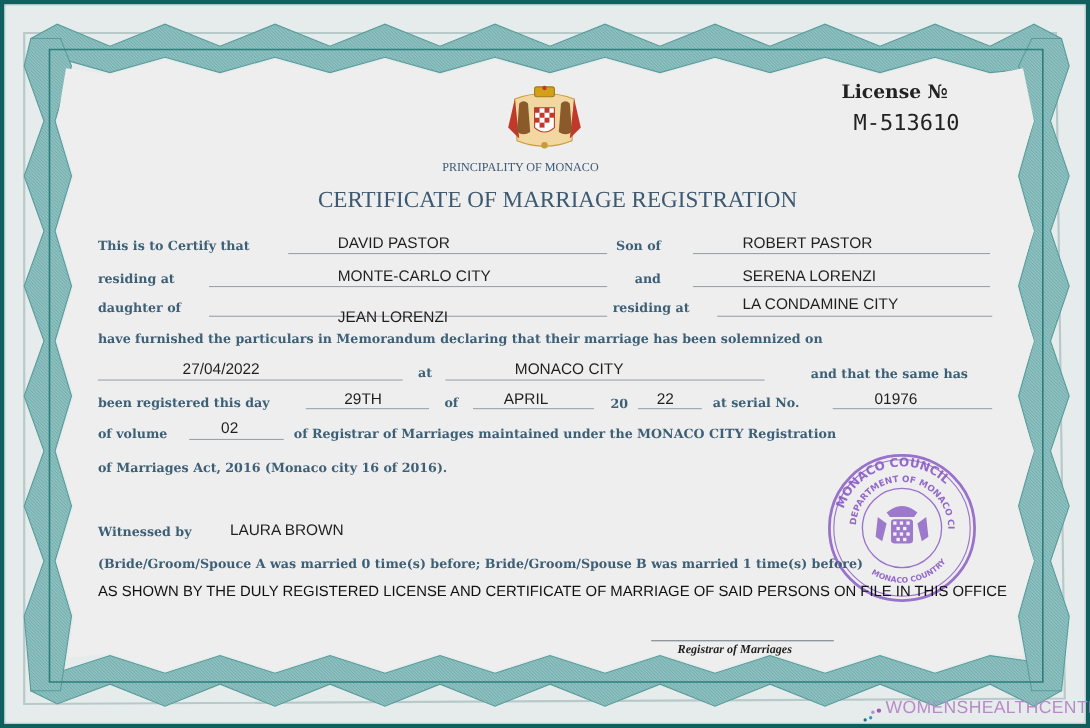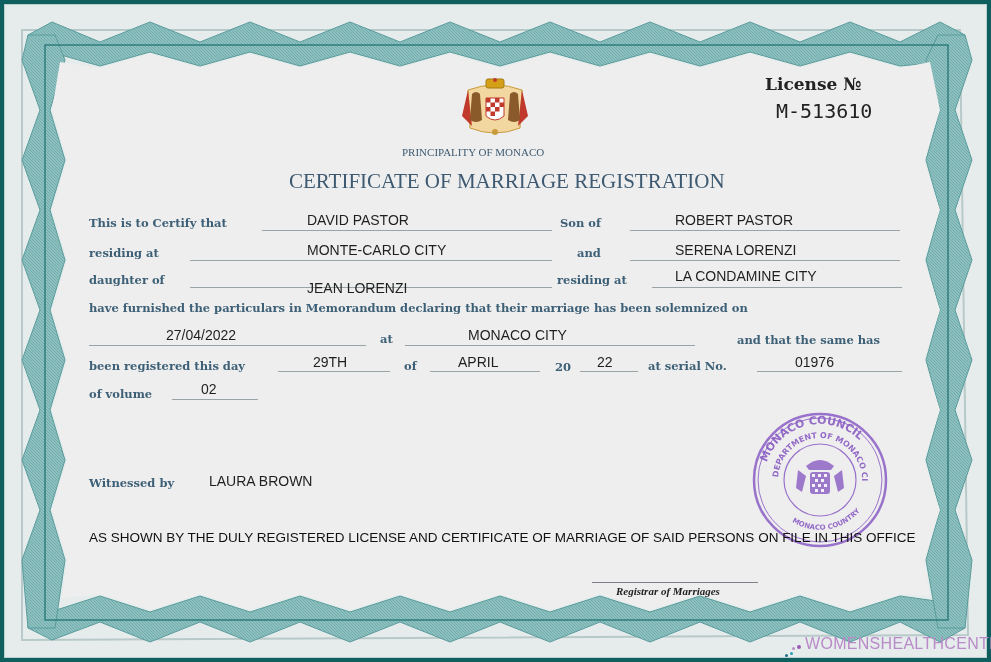--- a/index.html
+++ b/index.html
@@ -134,21 +134,23 @@
   <div class="txt serif-b" style="left:555px; top:360px;">20</div>
   <div class="line" style="left:580px; top:371px; width:58px;"></div>
   <div class="txt fill" style="left:597px; top:354px;">22</div>
   <div class="txt serif-b" style="left:648px; top:359px;">at serial No.</div>
   <div class="line" style="left:757px; top:371px; width:145px;"></div>
   <div class="txt fill" style="left:795px; top:354px;">01976</div>
 
   <div class="txt serif-b" style="left:89px; top:387px;">of volume</div>
   <div class="line" style="left:172px; top:399px; width:86px;"></div>
   <div class="txt fill" style="left:201px; top:381px;">02</div>
-
+  <div class="txt serif-b" style="left:267px; top:387px;">of Registrar of Marriages maintained under the MONACO CITY Registration</div>
+
+  <div class="txt serif-b" style="left:89px; top:418px;">of Marriages Act, 2016 (Monaco city 16 of 2016).</div>
 
   <svg style="position:absolute; left:750px; top:410px;" width="140" height="140" viewBox="0 0 140 140">
     <defs>
       <path id="sealOuter" d="M70 70 m-56 0 a56 56 0 1 1 112 0"></path>
       <path id="sealInner" d="M70 70 m-42 0 a42 42 0 1 1 84 0"></path>
       <path id="sealBottom" d="M20 82 a52 52 0 0 0 100 0"></path>
     </defs>
     <circle cx="70" cy="70" r="66" fill="none" stroke="#8a5cc4" stroke-width="2.5" opacity="0.85"></circle>
     <circle cx="70" cy="70" r="62" fill="none" stroke="#8a5cc4" stroke-width="1" opacity="0.85"></circle>
     <circle cx="70" cy="70" r="36" fill="none" stroke="#8a5cc4" stroke-width="1.2" opacity="0.85"></circle>
@@ -177,20 +179,21 @@
         <rect x="68" y="74" width="3" height="3"></rect>
         <rect x="74" y="74" width="3" height="3"></rect>
       <rect x="65" y="79" width="3" height="3"></rect>
         <rect x="71" y="79" width="3" height="3"></rect>
     </g>
   </svg>
 
   <div class="txt serif-b" style="left:89px; top:476px;">Witnessed by</div>
   <div class="txt fill" style="left:209px; top:473px;">LAURA BROWN</div>
 
+  <div class="txt serif-b" style="left:89px; top:505px;">(Bride/Groom/Spouce A was married 0 time(s) before; Bride/Groom/Spouse B was married 1 time(s) before)</div>
   <div class="txt caps" style="left:89px; top:530px;">AS SHOWN BY THE DULY REGISTERED LICENSE AND CERTIFICATE OF MARRIAGE OF SAID PERSONS ON FILE IN THIS OFFICE</div>
 
   <div class="line" style="left:592px; top:582px; width:166px; background:#7b8187;"></div>
   <div class="txt sig-label" style="left:616px; top:585px;">Registrar of Marriages</div>
 
   <div class="txt" style="left:785px; top:635px;">
     <span style="display:inline-block; width:16px; position:relative; top:-1px;">
       <span style="position:absolute; left:0; top:6px; width:3px; height:3px; border-radius:50%; background:#1d6e86;"></span>
       <span style="position:absolute; left:5px; top:4px; width:3px; height:3px; border-radius:50%; background:#2a9db8;"></span>
       <span style="position:absolute; left:7px; top:-1px; width:3px; height:3px; border-radius:50%; background:#b98ac8;"></span>

